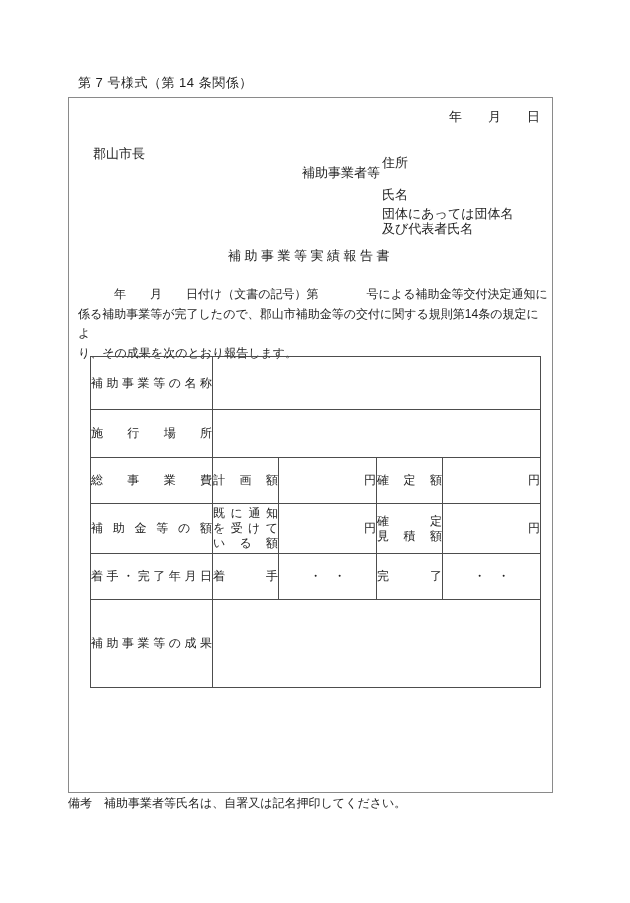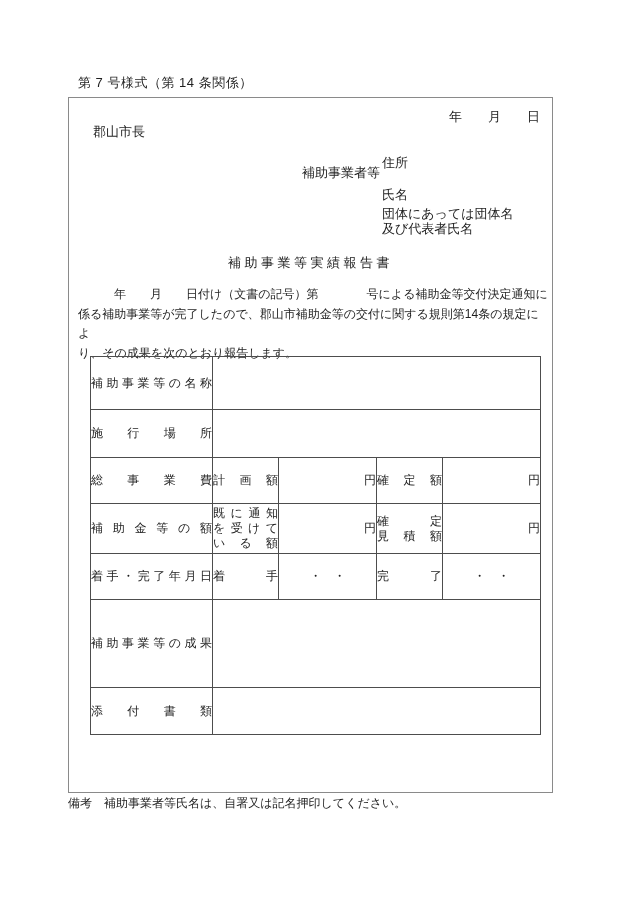--- a/index.html
+++ b/index.html
@@ -33,21 +33,21 @@
   }
   .date-line {
     position: absolute;
     top: 10px;
     right: 12px;
     font-size: 13px;
   }
   .mayor {
     position: absolute;
     left: 24px;
-    top: 25px;
+    top: 47px;
     font-size: 13px;
   }
   .applicant-label {
     position: absolute;
     left: 233px;
     top: 66px;
     font-size: 13px;
   }
   .applicant-address {
     position: absolute;
@@ -69,21 +69,21 @@
   }
   .applicant-org2 {
     position: absolute;
     left: 313px;
     top: 122px;
     font-size: 13px;
   }
   .doc-title {
     position: absolute;
     left: 0;
-    top: 156px;
+    top: 149px;
     width: 100%;
     text-align: center;
     font-size: 13px;
     letter-spacing: 3.5px;
   }
   .body-text {
     position: absolute;
     left: 9px;
     top: 187px;
     width: 472px;
@@ -203,24 +203,20 @@
         <td class="lbl">着手・完了年月日</td>
         <td class="sub">着手</td>
         <td class="ctr">・　・</td>
         <td class="sub">完了</td>
         <td class="ctr">・　・</td>
       </tr>
       <tr class="r6">
         <td class="lbl">補助事業等の成果</td>
         <td colspan="4"></td>
       </tr>
-      <tr class="r7">
-        <td class="lbl">添付書類</td>
-        <td colspan="4"></td>
-      </tr>
     </tbody>
       </table>
 
   </div>
 
   <div class="note">備考　補助事業者等氏名は、自署又は記名押印してください。</div>
 
 </div>
 
 </body></html>

